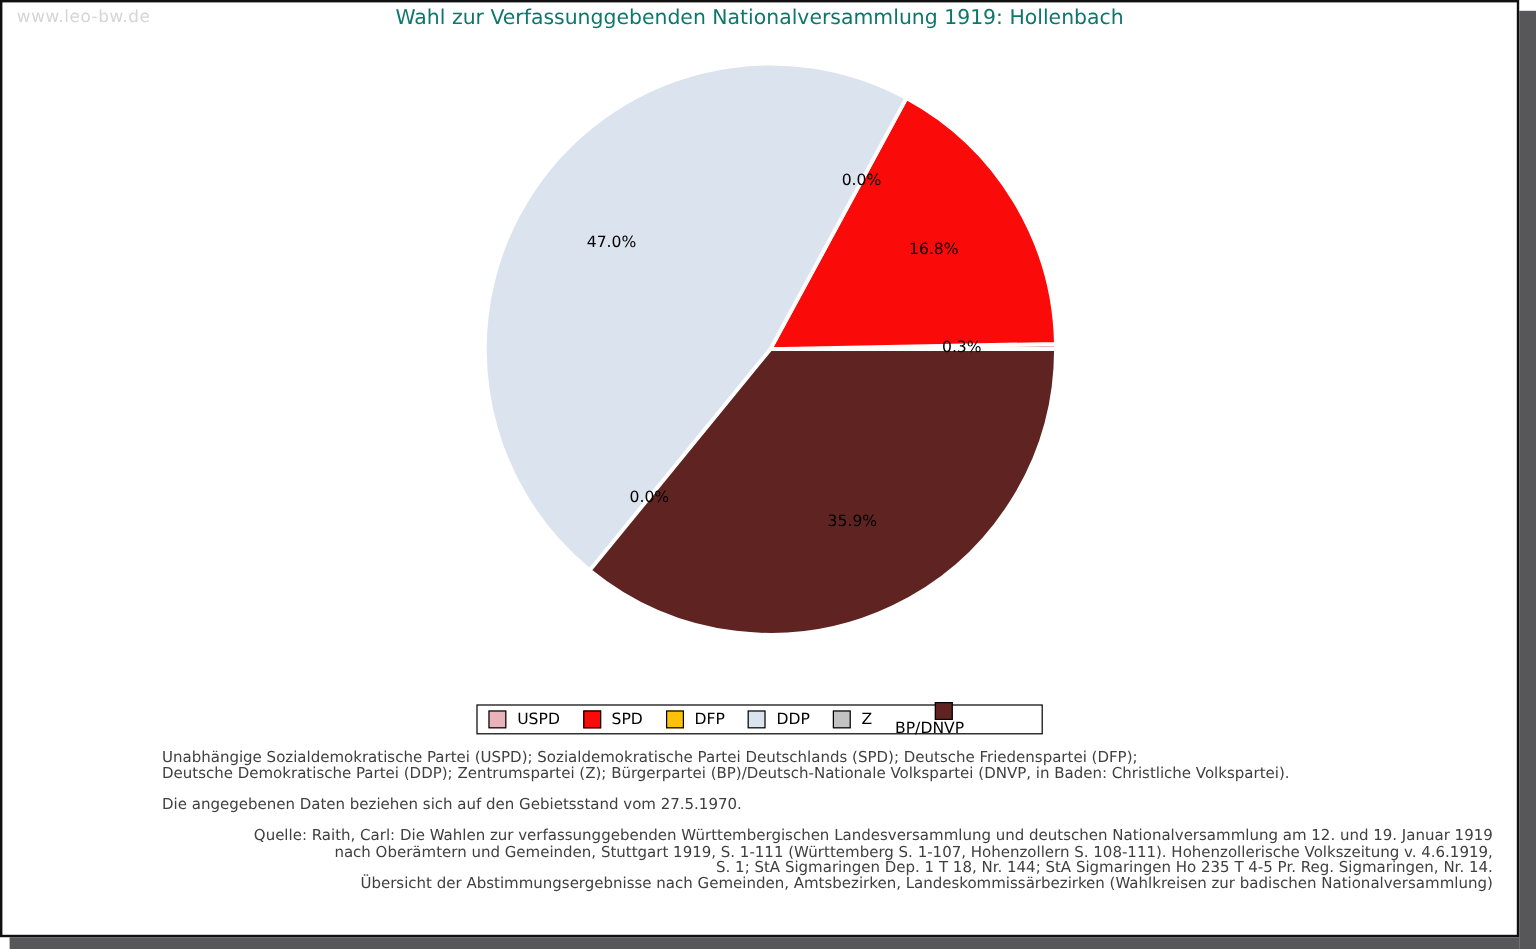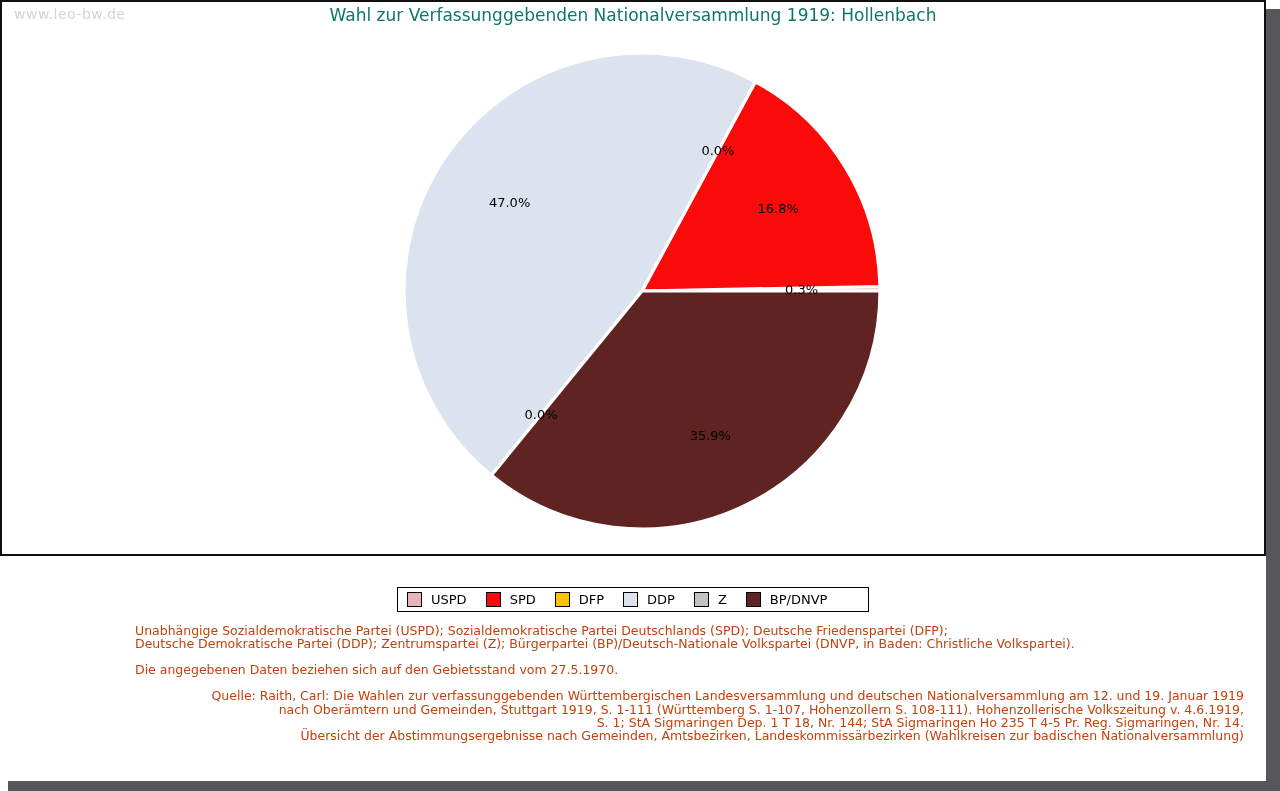--- a/index.html
+++ b/index.html
@@ -5,21 +5,21 @@
   * { margin: 0; padding: 0; box-sizing: border-box; }
   html, body {
     width: 1280px; height: 791px;
     background: #ffffff;
     font-family: "DejaVu Sans", "Liberation Sans", sans-serif;
     overflow: hidden;
     position: relative;
   }
   .frame {
     position: absolute; left: 0; top: 0;
-    width: 1266px; height: 556px;
+    width: 1266px; height: 781px;
     background: #ffffff;
     border: 2px solid #101010;
   }
   .shadow-right {
     position: absolute; left: 1266px; top: 9px;
     width: 14px; height: 782px;
     background: #57575a;
   }
   .shadow-bottom {
     position: absolute; left: 8px; top: 781px;
@@ -48,31 +48,31 @@
     width: 472px; height: 25px;
     border: 1px solid #000000;
     background: #ffffff;
     display: flex; align-items: center;
     padding: 0 9px;
   }
   .legend-item {
     display: flex; align-items: flex-end;
     margin-right: 19px;
   }
-  .legend-item:last-child { margin-right: 16px; }
+  .legend-item:last-child { margin-right: 16px; flex-direction: column; }
   .legend-swatch {
     width: 15px; height: 15px;
     border: 1px solid #000000;
     margin-right: 9px;
     flex: 0 0 auto;
   }
   .legend-label { font-size: 13px; color: #000000; white-space: nowrap; }
   .footer {
     position: absolute; left: 133px; top: 622px; right: 20px;
-    font-size: 12.5px; line-height: 13.4px; color: #c2410c;
+    font-size: 12.5px; line-height: 13.4px; color: #404040;
   }
   .footer .block-note { margin-top: 12px; }
   .footer .block-source { margin-top: 13px; text-align: right; }
   .footer div { white-space: nowrap; }
 </style>
 </head>
 <body>
 
 <div class="frame">
   <div class="watermark">www.leo-bw.de</div>

